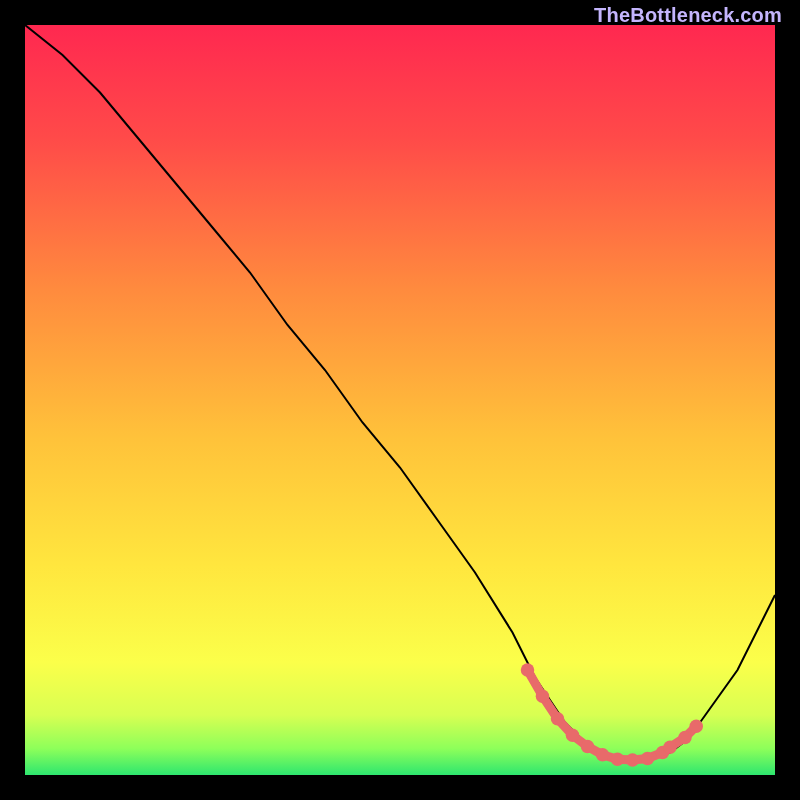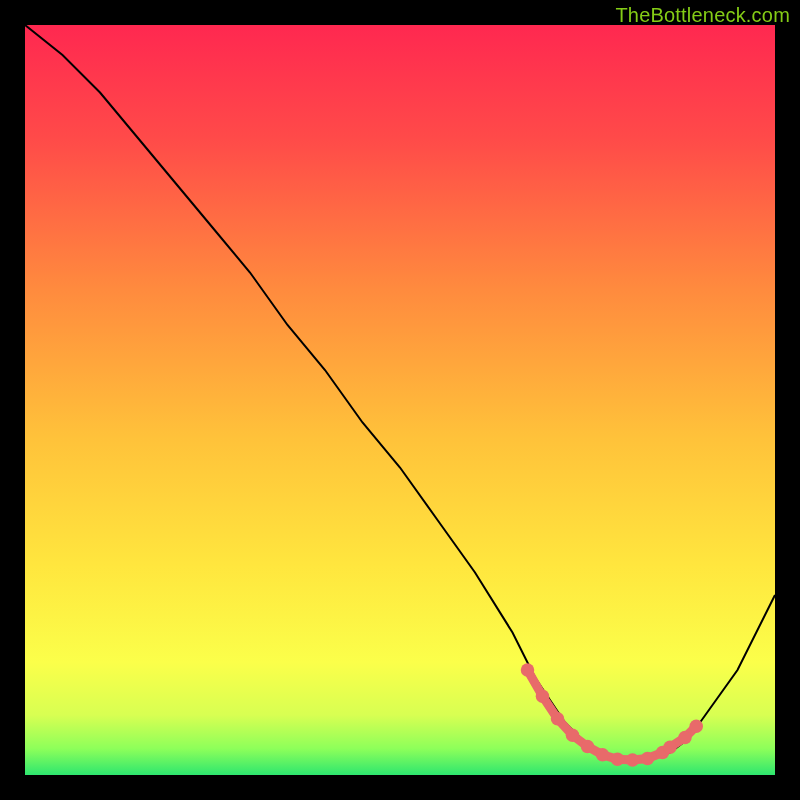--- a/index.html
+++ b/index.html
@@ -13,24 +13,24 @@
   }
   .stage {
     position: relative;
     width: 800px;
     height: 800px;
     background: #000;
   }
   .watermark {
     position: absolute;
     top: 4px;
-    right: 10px;
-    color: #84cc16;
+    right: 18px;
+    color: #c4b5fd;
     font-size: 20px;
-    font-weight: 400;
+    font-weight: 700;
     letter-spacing: 0.2px;
     z-index: 4;
   }
   .plot {
     position: absolute;
     left: 25px;
     top: 25px;
     width: 750px;
     height: 750px;
   }

